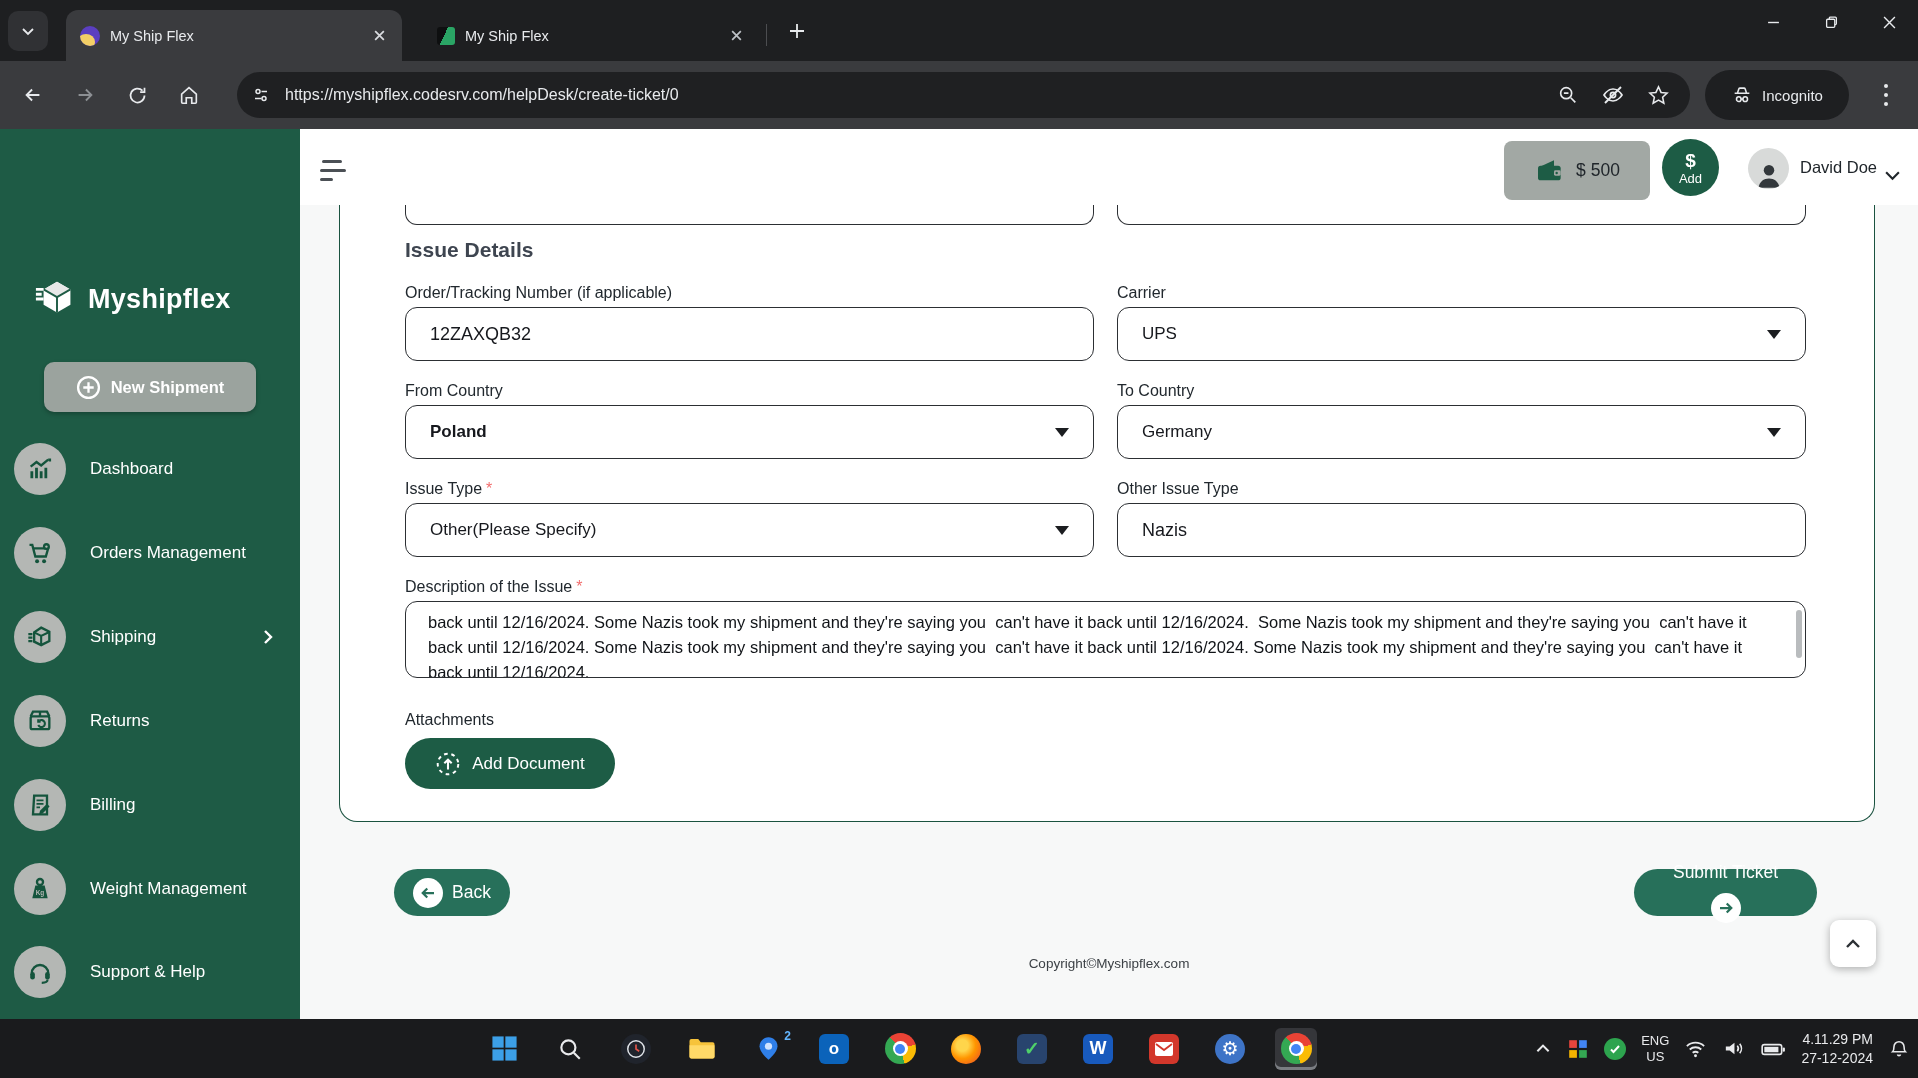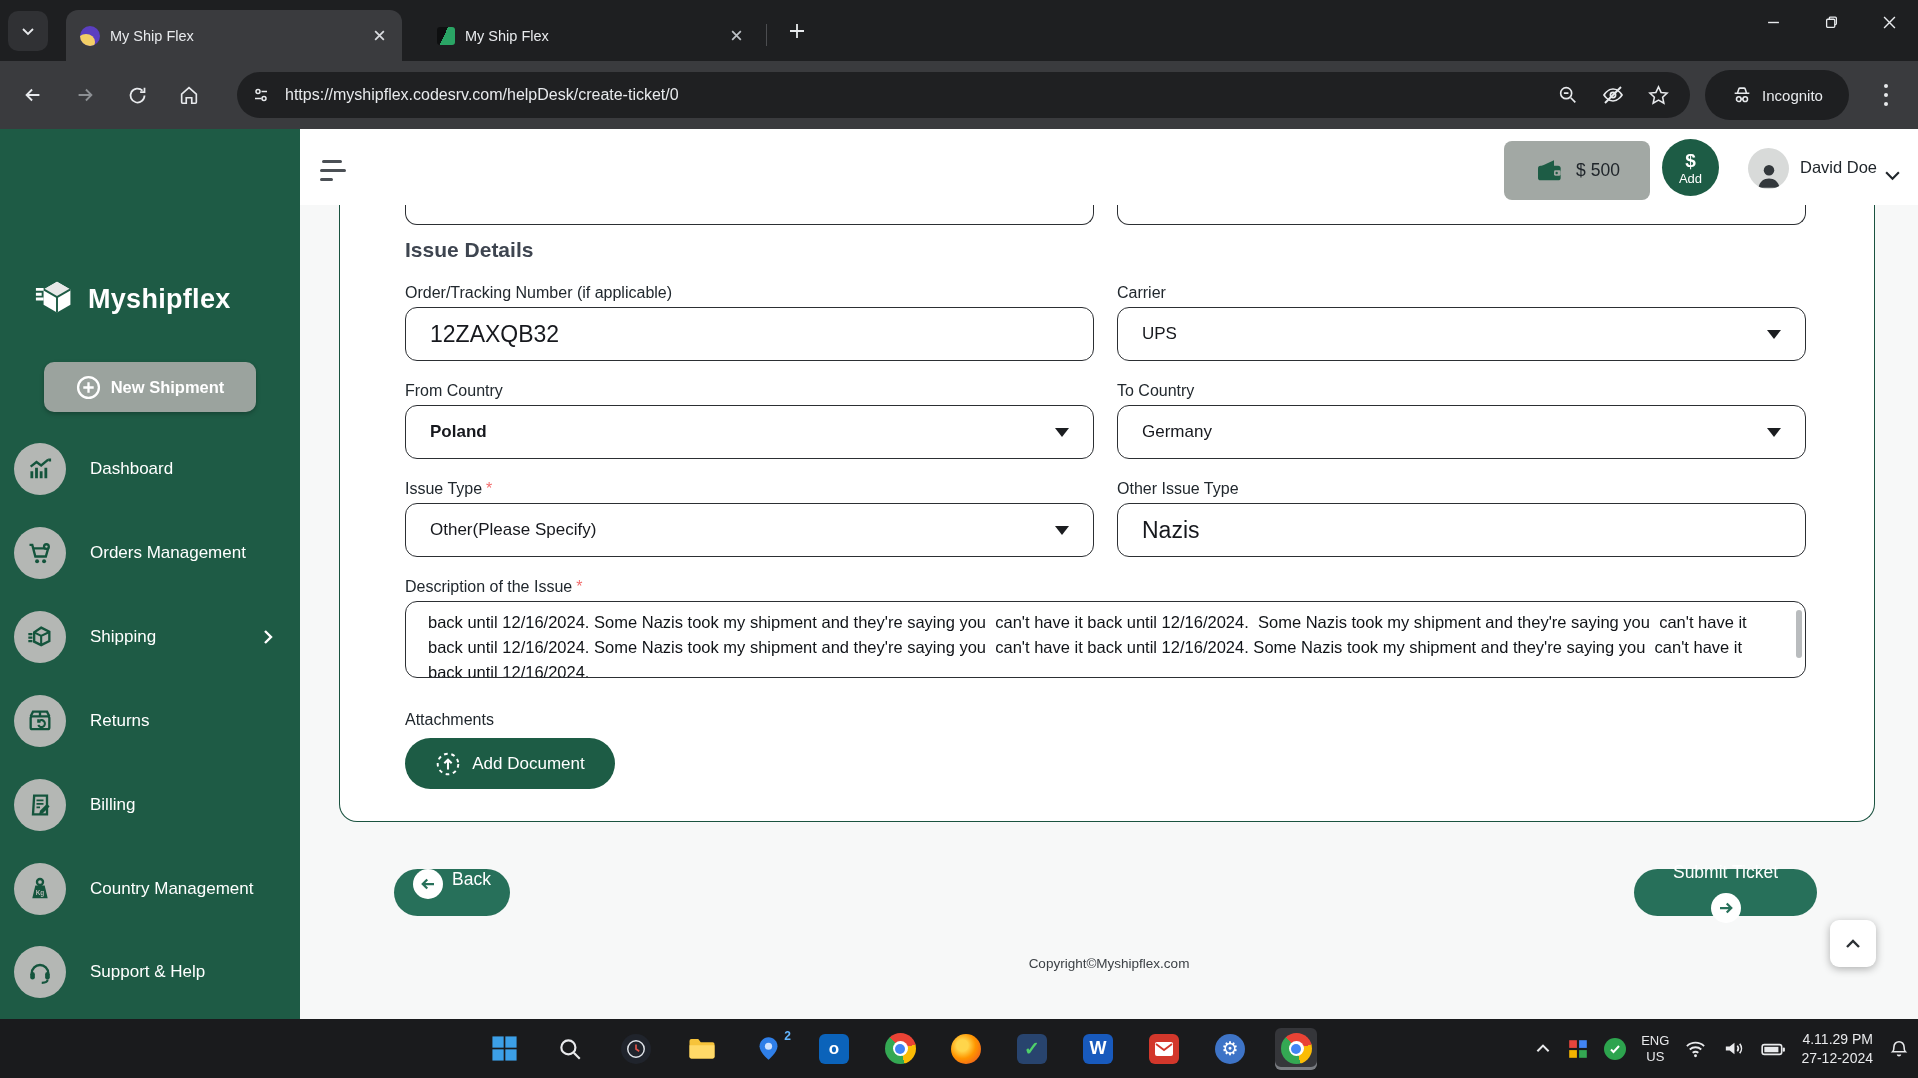--- a/index.html
+++ b/index.html
@@ -51,27 +51,27 @@
   .avatar { left:1748px; top:148px; width:41px; height:41px; border-radius:50%; background:#d8dad9; display:flex; align-items:flex-end; justify-content:center; overflow:hidden; }
   .user-name { left:1800px; top:158px; font-size:16.5px; color:#20262b; font-weight:500; }
 
   
   .card { left:339px; top:205px; width:1536px; height:617px; background:#fff; border:1px solid #1b5340; border-top:none; border-radius:0 0 18px 18px; }
   .cut-input { top:205px; height:20px; border:1.4px solid #2c2f33; border-top:none; border-radius:0 0 12px 12px; background:#fff; }
   .section-title { left:405px; top:238px; font-size:21px; font-weight:bold; color:#3e4550; }
   .f-label { font-size:16px; color:#21282e; }
   .req { color:#f26d6d; margin-left:4px; }
   .field { height:54px; background:#fff; border:1.4px solid #2c2f33; border-radius:12px; display:flex; align-items:center; padding:0 24px; font-size:17px; color:#16181d; }
-  .field input { border:none; outline:none; font-size:23px; color:#16181d; width:100%; font-family:"Liberation Sans",sans-serif; background:transparent; }
+  .field input { border:none; outline:none; font-size:18px; color:#16181d; width:100%; font-family:"Liberation Sans",sans-serif; background:transparent; }
   .caret { width:0; height:0; border-left:7px solid transparent; border-right:7px solid transparent; border-top:9px solid #1b1d20; margin-left:auto; }
   .ta-wrap { left:405px; top:601px; width:1401px; height:77px; border:1.4px solid #2c2f33; border-radius:12px; background:#fff; overflow:hidden; }
   .ta-wrap textarea { width:100%; height:100%; border:none; outline:none; resize:none; overflow:hidden; padding:8px 26px 8px 22px; font-family:"Liberation Sans",sans-serif; font-size:16.5px; line-height:25px; color:#111418; background:transparent; }
   .ta-thumb { position:absolute; right:3px; top:8px; width:6px; height:48px; background:#b9bcbe; border-radius:3px; }
   .add-doc { left:405px; top:738px; width:210px; height:51px; border-radius:26px; background:#1d5c45; color:#fff; display:flex; align-items:center; justify-content:center; gap:11px; font-size:17px; font-weight:500; }
-  .back-btn { left:394px; top:869px; width:116px; height:47px; border-radius:24px; background:#27705a; display:flex; align-items:flex-start; justify-content:center; gap:9px; color:#fff; font-size:17.5px; }
+  .back-btn { left:394px; top:869px; width:116px; height:47px; border-radius:24px; background:#27705a; display:flex; align-items:center; justify-content:center; gap:9px; color:#fff; font-size:17.5px; }
   .submit-btn { left:1634px; top:869px; width:183px; height:47px; border-radius:24px; background:#27705a; display:flex; align-items:center; justify-content:center; gap:10px; color:#fff; font-size:17.5px;flex-direction:column; }
   .circ-ic { width:30px; height:30px; border-radius:50%; background:#fff; display:flex; align-items:center; justify-content:center; flex:0 0 auto; }
   .copyright { left:300px; top:956px; width:1618px; text-align:center; font-size:13.5px; color:#3c4146; }
   .scrolltop { left:1830px; top:920px; width:46px; height:47px; background:#fff; border-radius:9px; box-shadow:0 2px 8px rgba(0,0,0,.3); display:flex; align-items:center; justify-content:center; }
 
   
   .taskbar { left:0; top:1019px; width:1918px; height:59px; background:#1a1b1d; }
   .tb-center { position:absolute; left:483px; top:0; height:59px; display:flex; align-items:center; gap:24px; }
   .tb-ic { width:42px; height:42px; display:flex; align-items:center; justify-content:center; border-radius:6px; position:relative; }
   .tb-ic.active-app { background:#35363a; box-shadow:inset 0 -3px 0 #7a7d82; }
@@ -283,21 +283,21 @@
     </div>
 
     <div class="abs side-item" style="top:734px">
       <div class="side-ic">
         <svg width="28" height="28" viewBox="0 0 24 24">
             <circle cx="12" cy="6" r="2.6" stroke="#14543c" stroke-width="2" fill="none"></circle>
             <path d="M8 9h8l2.6 11H5.4z" fill="#14543c"></path>
             <text x="12" y="17.5" font-size="5.5" fill="#b4b7b4" text-anchor="middle" font-weight="bold">Kg</text>
           </svg>
       </div>
-      <div class="side-label">Country Management</div>
+      <div class="side-label">Weight Management</div>
     </div>
 
     <div class="abs side-item" style="top:817px">
       <div class="side-ic">
         <svg width="28" height="28" viewBox="0 0 24 24">
             <path d="M5 13a7 7 0 0 1 14 0" stroke="#14543c" stroke-width="2" fill="none"></path>
             <rect x="3.6" y="12" width="4" height="6.5" rx="2" fill="#14543c"></rect>
             <rect x="16.4" y="12" width="4" height="6.5" rx="2" fill="#14543c"></rect>
             <path d="M18.5 18.5c0 2-2.5 2.8-5 2.8" stroke="#14543c" stroke-width="1.8" fill="none"></path>
           </svg>

